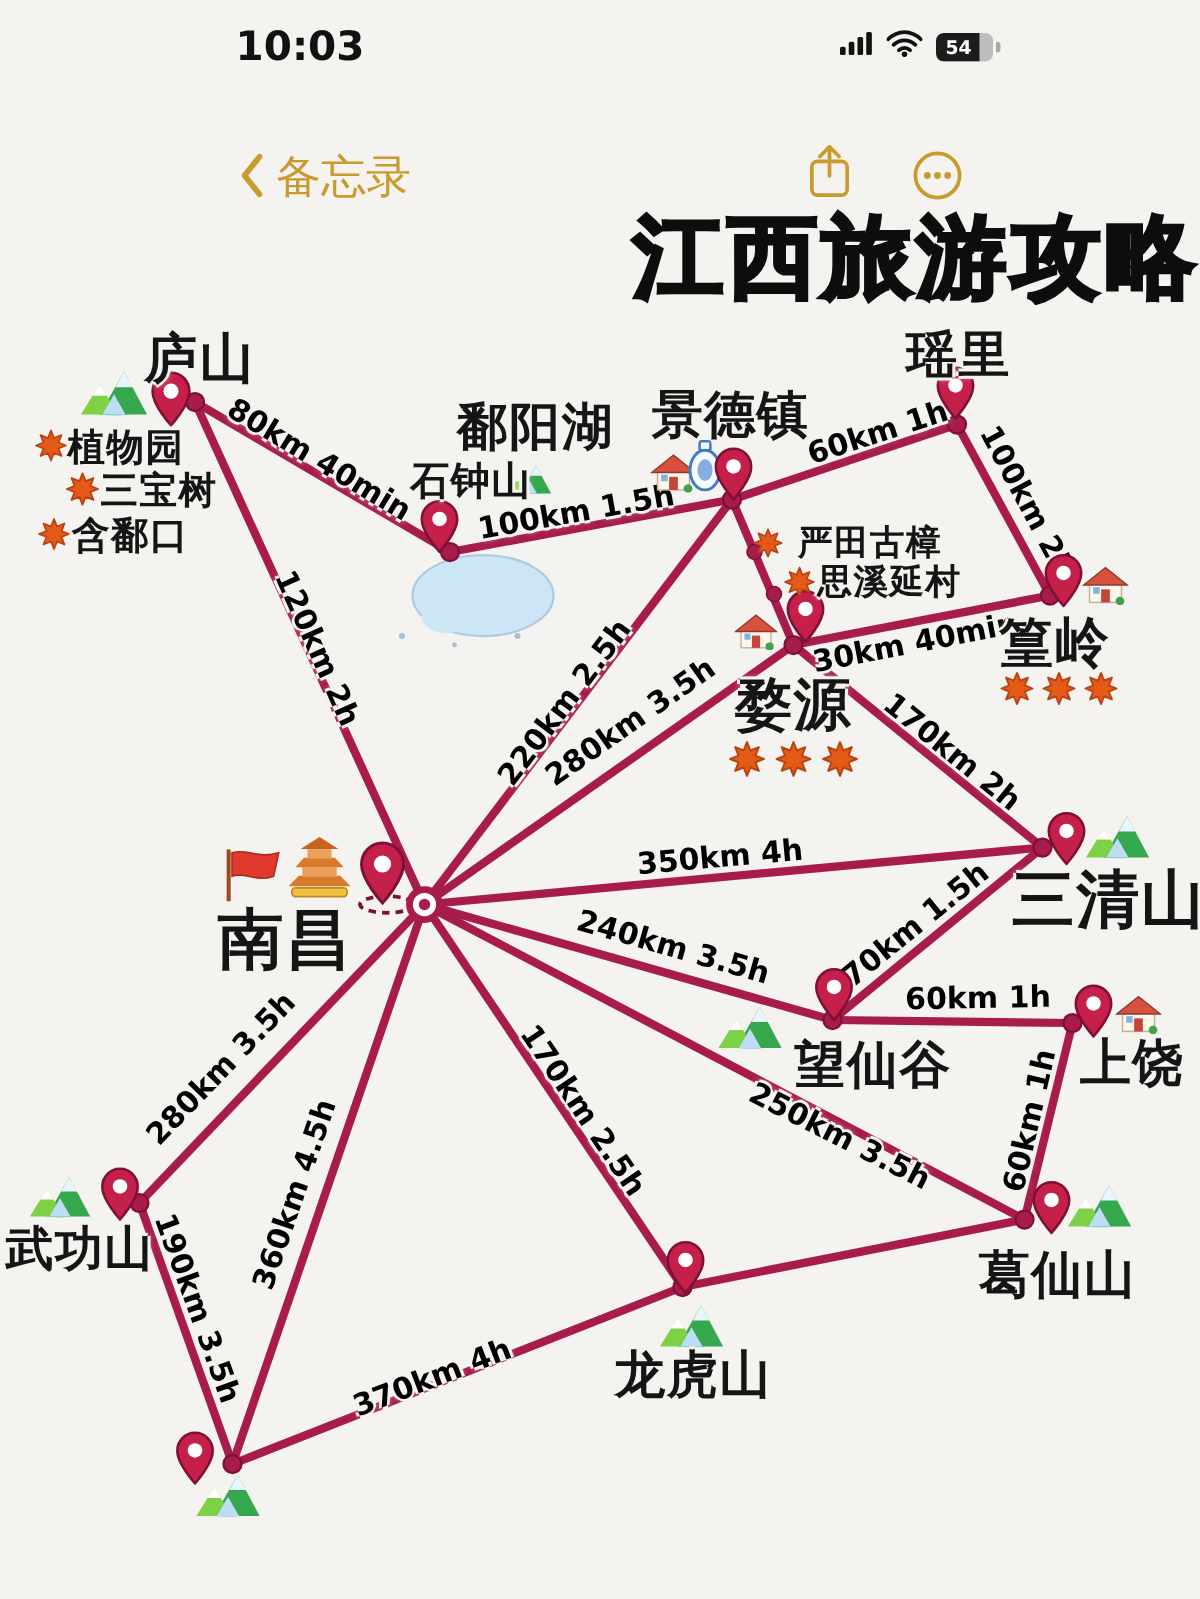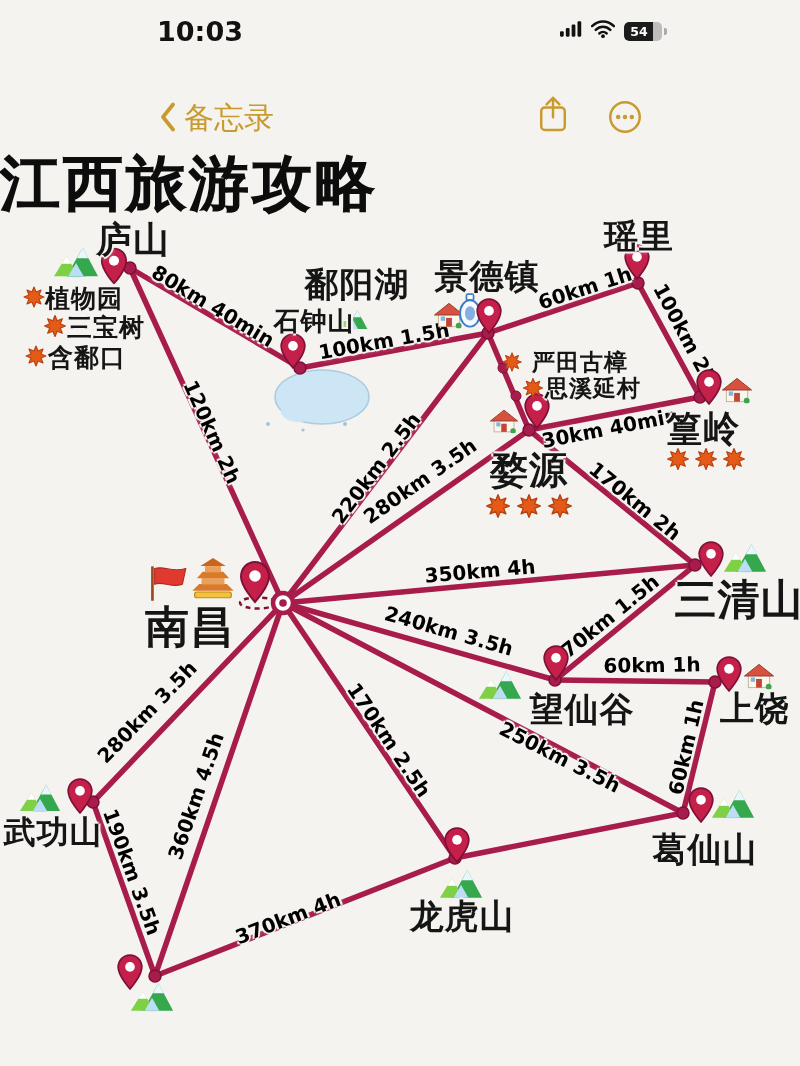--- a/index.html
+++ b/index.html
@@ -18,22 +18,22 @@
   .batt-num{position:absolute;left:0;top:0;width:30px;height:19px;line-height:20px;text-align:center;
     font-size:12.5px;font-weight:bold;color:#fff;}
   .batt-cap{position:absolute;left:40px;top:6px;width:3px;height:7px;border-radius:0 2px 2px 0;background:#a9a9a9;}
   
   .navbar{position:absolute;left:0;top:90px;width:100%;height:64px;}
   .nav-back{position:absolute;left:160px;top:8px;display:flex;align-items:center;gap:8px;cursor:pointer;}
   .nav-back-label{font-size:30px;color:#C99A2E;}
   .nav-share{position:absolute;right:232px;top:4px;cursor:pointer;}
   .nav-more{position:absolute;right:158px;top:10px;cursor:pointer;}
   
-  .note-title{position:absolute;left:0;top:144px;width:100%;text-align:left;
-    font-size:60px;font-weight:400;color:#0d0d0d;letter-spacing:3px;
+  .note-title{position:absolute;left:0;top:132px;width:100%;text-align:right;
+    font-size:60px;font-weight:700;color:#0d0d0d;letter-spacing:3px;
     -webkit-text-stroke:2.5px #0d0d0d;}
   
   #map-root{position:absolute;left:0;top:0;width:800px;height:1066px;}
   #map-svg{position:absolute;left:0;top:0;}
   .map-label{position:absolute;transform:translate(-50%,-50%);font-weight:bold;color:#151515;
     white-space:nowrap;letter-spacing:1px;
     text-shadow:-2px 0 0 #F5F3EF,2px 0 0 #F5F3EF,0 -2px 0 #F5F3EF,0 2px 0 #F5F3EF,0 0 5px #F5F3EF;}
   .edge-label{position:absolute;font-weight:bold;color:#000;white-space:nowrap;font-size:20px;
     text-shadow:-2px 0 0 #F5F3EF,2px 0 0 #F5F3EF,0 -2px 0 #F5F3EF,0 2px 0 #F5F3EF,0 0 5px #F5F3EF;}
   .map-icon{position:absolute;transform:translate(-50%,-50%);line-height:0;}

